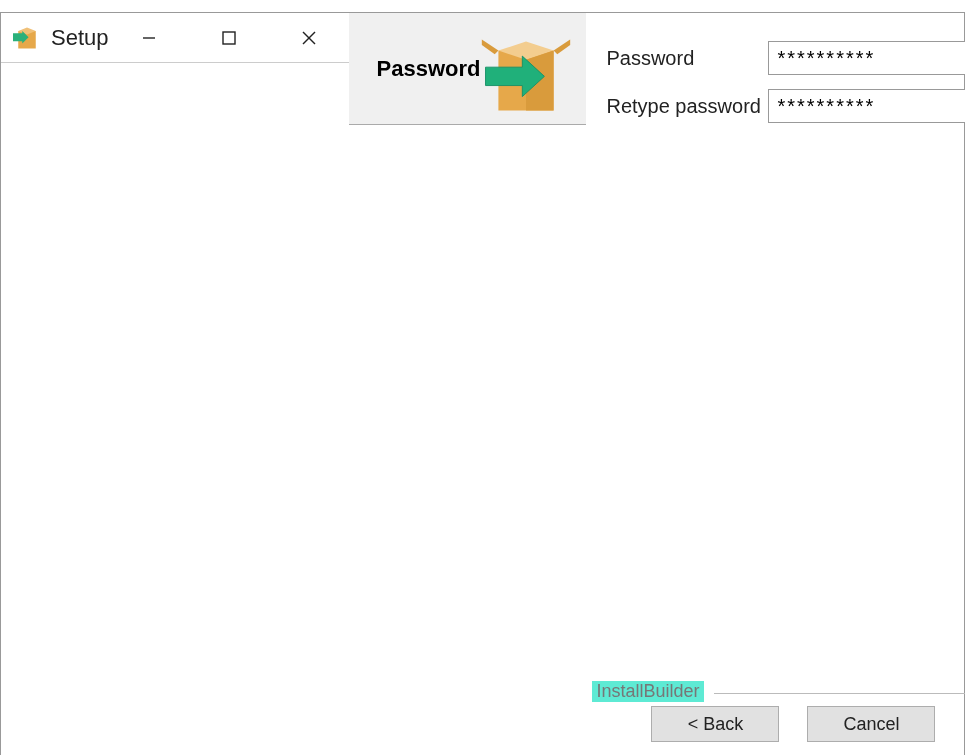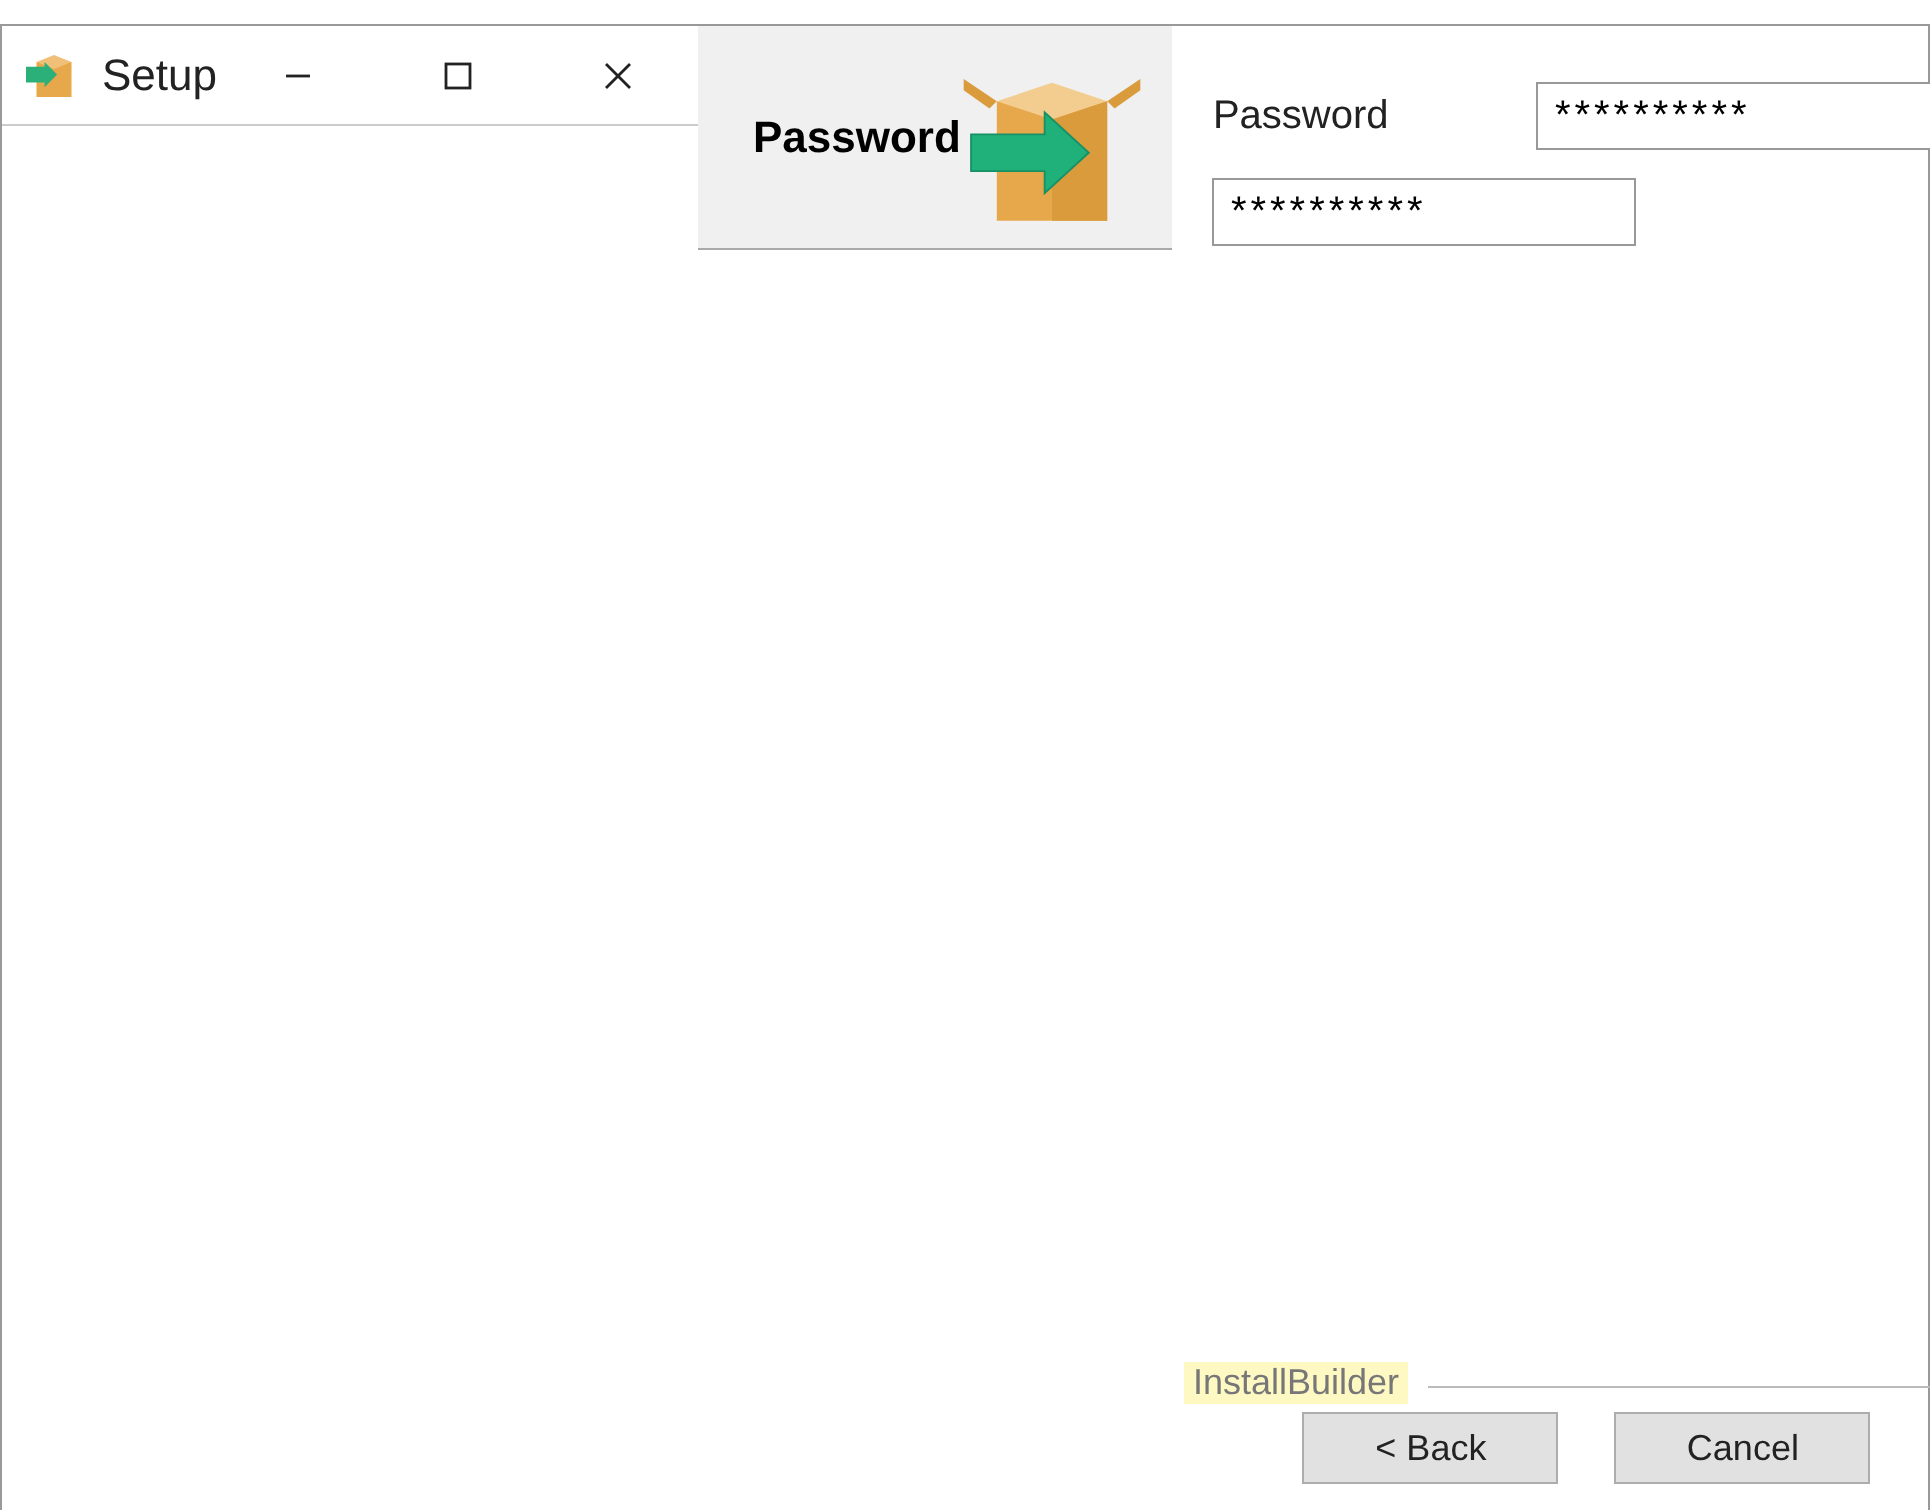--- a/index.html
+++ b/index.html
@@ -117,21 +117,21 @@
     .footer-group {
       position: relative;
       margin-top: 8px;
     }
     .group-label {
       font-size: 18px;
       color: #777;
       position: absolute;
       top: -12px;
       left: -14px;
-      background: #fef9c3;
+      background: #5eead4;
       padding: 0 4px;
     }
     .footer-line {
       border-top: 1px solid #bbb;
       margin-left: 108px;
       margin-right: -12px;
       height: 1px;
     }
     .button-bar {
       display: flex;
@@ -210,20 +210,21 @@
   </div>
 
   <div class="content">
 
     <div class="form-row">
       <div class="form-label">Password</div>
       <input class="form-input" type="text" value="**********" style="">
     </div>
 
     <div class="form-row">
+      <div class="form-label">Retype password</div>
       <input class="form-input" type="text" value="**********" style="">
     </div>
 
     <div class="content-spacer"></div>
 
     <div class="footer-group">
       <span class="group-label">InstallBuilder</span>
       <div class="footer-line"></div>
       <div class="button-bar">
         <button class="btn">&lt; Back</button>

